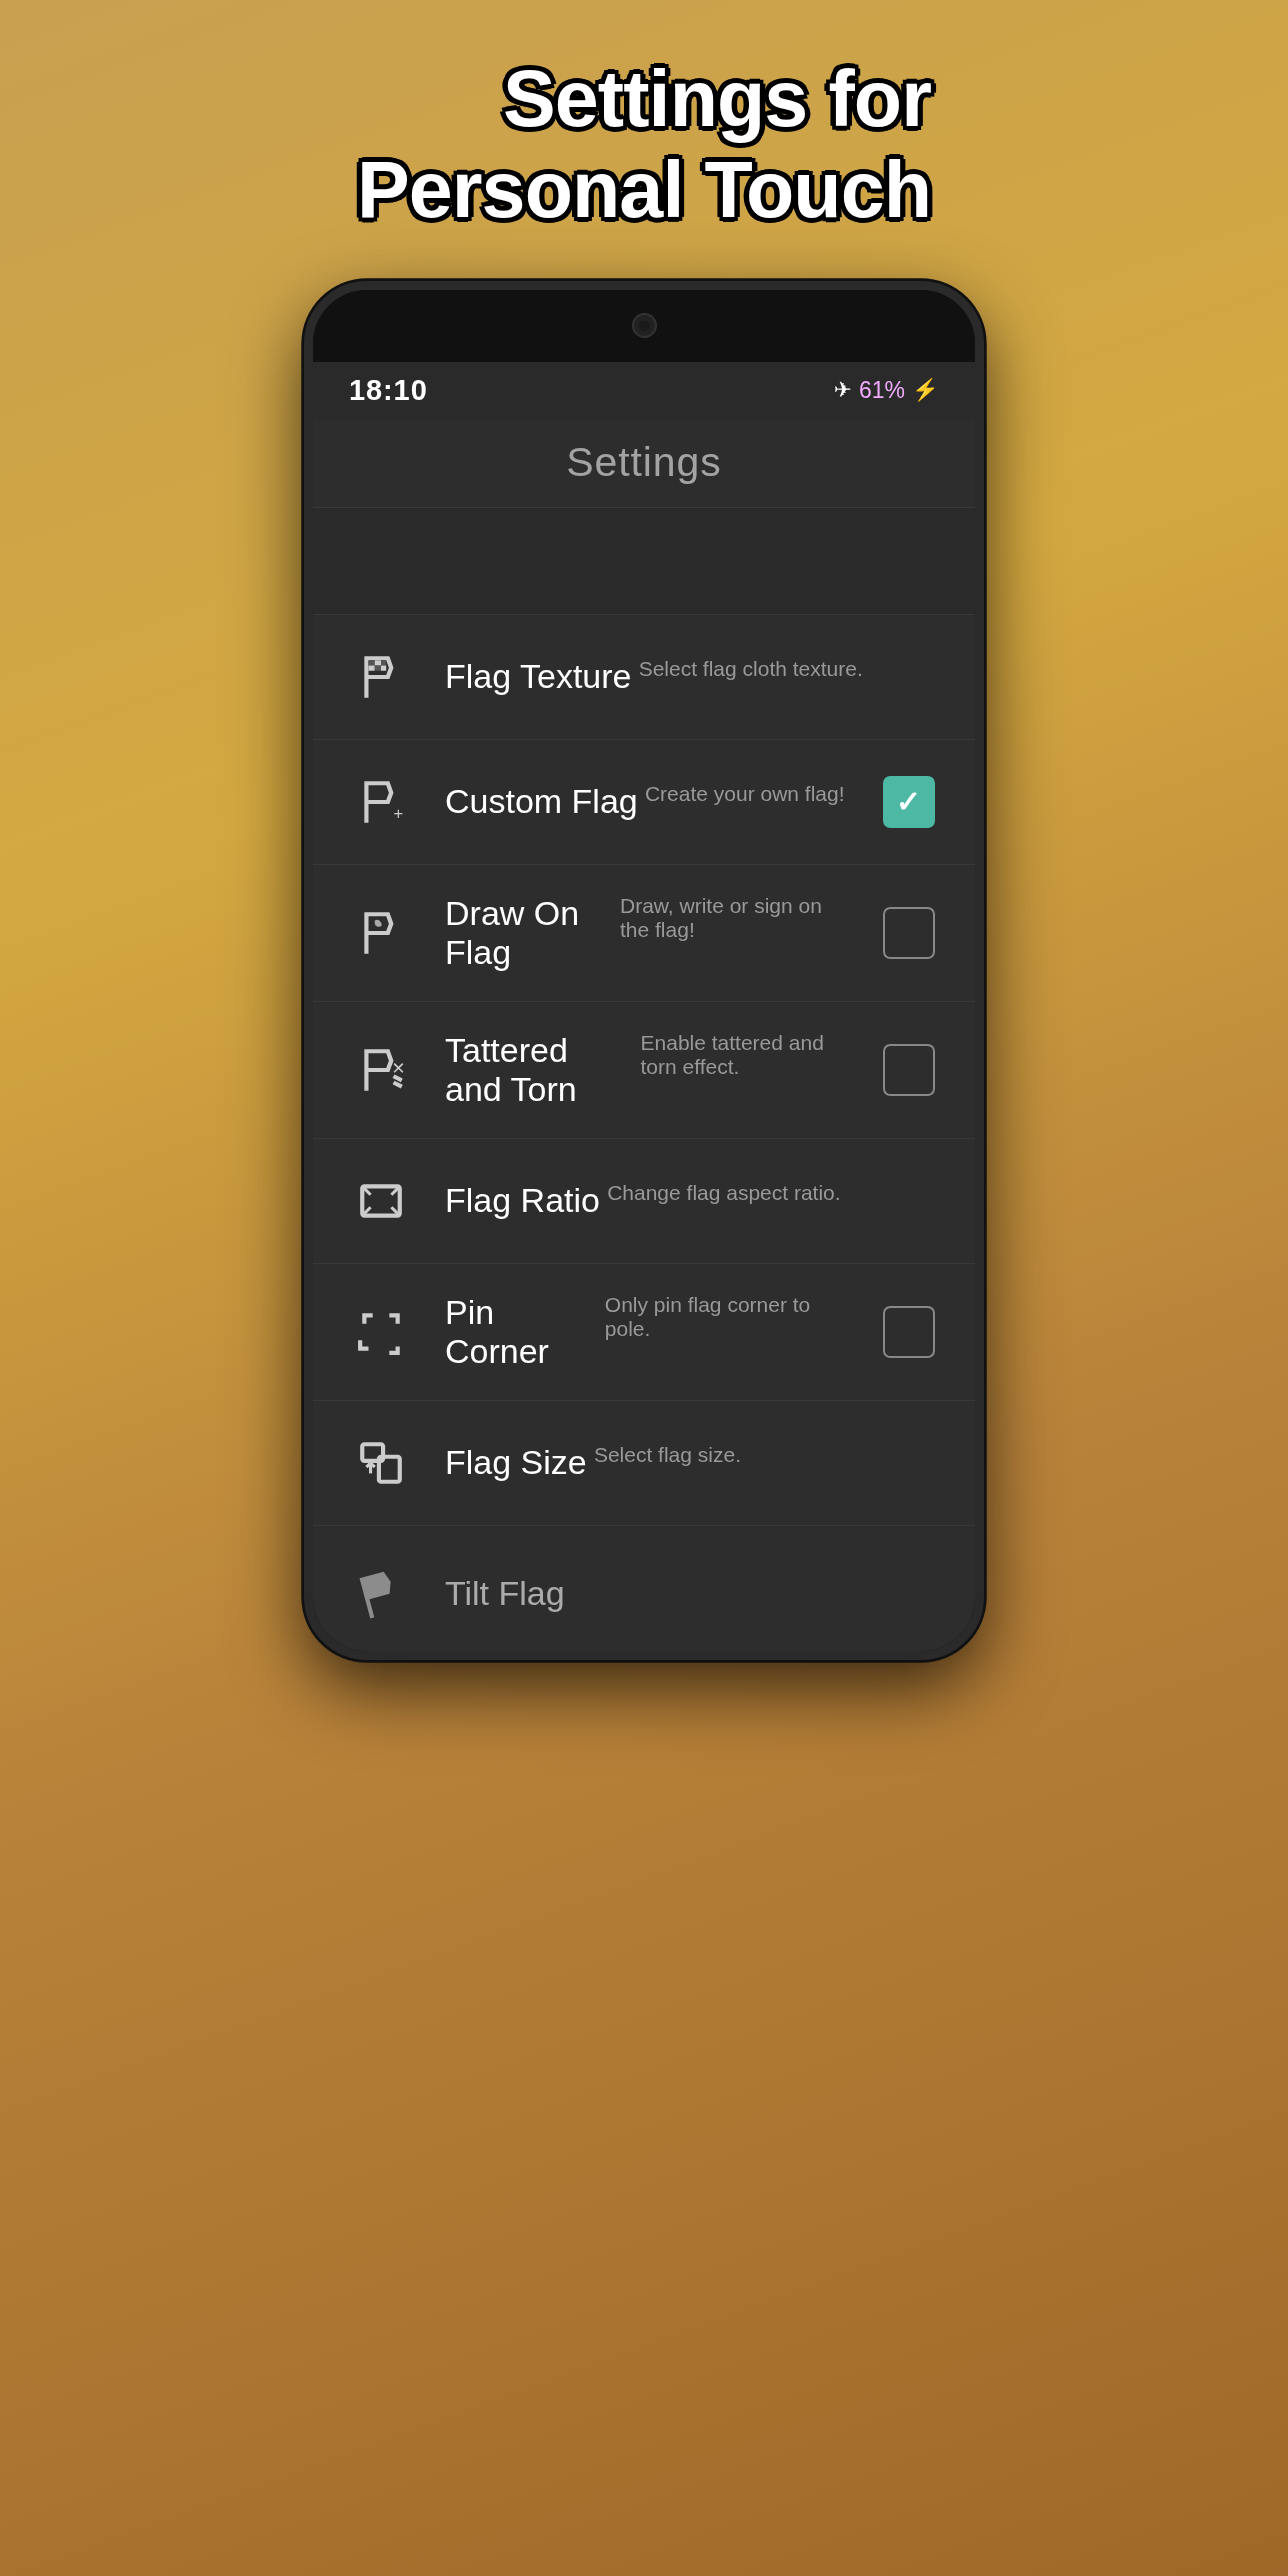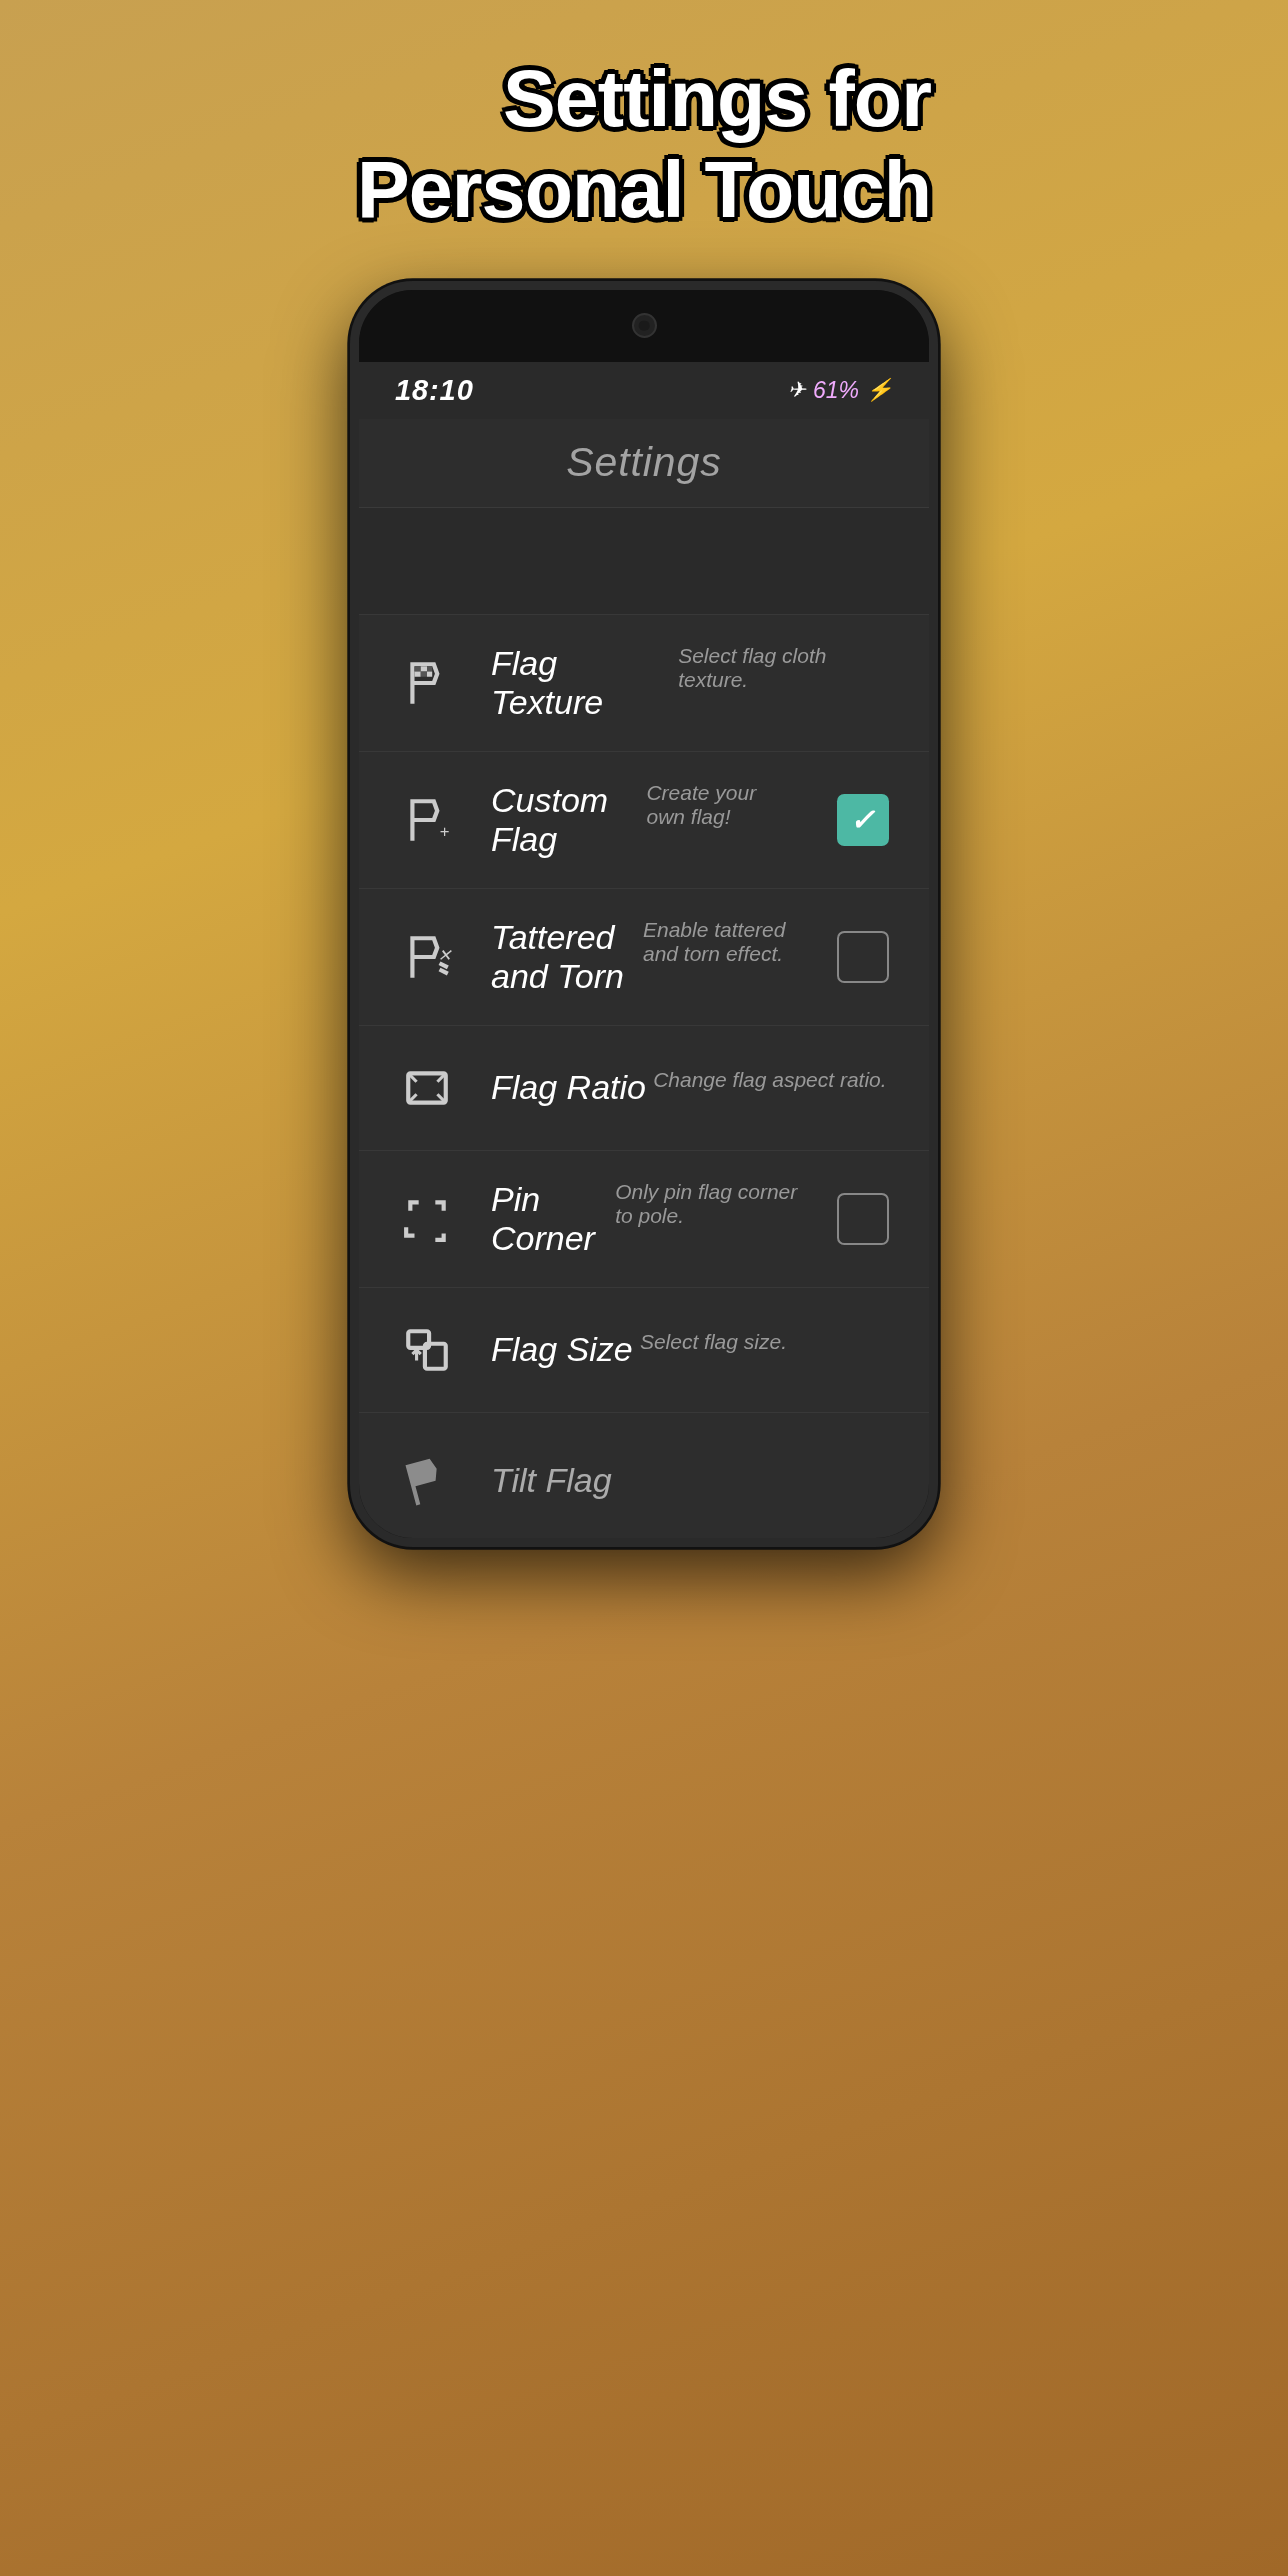--- a/index.html
+++ b/index.html
@@ -30,31 +30,30 @@
         -3.6px  3.6px 0 #000,
          3.6px  3.6px 0 #000,
         -5.4px 0 0 #000,
          5.4px 0 0 #000,
          0 -5.4px 0 #000,
          0  5.4px 0 #000;
       letter-spacing: -0.9px;
     }
 
     .phone-wrapper {
-      width: 588px;
+      width: 680px;
       background: #1a1a1a;
       border-radius: 63px;
       border: 9px solid #2a2a2a;
       box-shadow:
         0 0 0 2.7px #111,
         0 27px 72px rgba(0,0,0,0.7),
         inset 0 0 18px rgba(0,0,0,0.3);
       overflow: hidden;
       position: relative;
-      font-style: italic;
     }
 
     
     .phone-notch {
       background: #111;
       height: 72px;
       display: flex;
       align-items: center;
       justify-content: center;
       position: relative;
@@ -288,20 +287,35 @@
       </div>
       <div class="settings-item-text">
         <span class="settings-item-title">Custom Flag</span>
         <span class="settings-item-subtitle">Create your own flag!</span>
       </div>
       <div class="settings-item-control">
         <div class="checkbox-checked"></div>
       </div>
     </div>
 
+    <div class="settings-item">
+      <div class="settings-item-icon">
+        <svg viewBox="0 0 24 24" xmlns="http://www.w3.org/2000/svg">
+          <path d="M4 2v20h2V13h10l2-5.5L16 2H4zm2 2h8.5l1.3 3.5-1.3 3.5H6V4z"></path>
+          <path d="M9 6 Q11 5 12 7 Q13 9 11 9 Q9 9 9 7z" fill="#aaa"></path>
+        </svg>
+      </div>
+      <div class="settings-item-text">
+        <span class="settings-item-title">Draw On Flag</span>
+        <span class="settings-item-subtitle">Draw, write or sign on the flag!</span>
+      </div>
+      <div class="settings-item-control">
+        <div class="checkbox-unchecked"></div>
+      </div>
+    </div>
 
     <div class="settings-item">
       <div class="settings-item-icon">
         <svg viewBox="0 0 24 24" xmlns="http://www.w3.org/2000/svg">
           <path d="M4 2v20h2V13h10l2-5.5L16 2H4zm2 2h8.5l1.3 3.5-1.3 3.5H6V4z"></path>
           <line x1="18" y1="15" x2="22" y2="17" stroke="#cccccc" stroke-width="2"></line>
           <line x1="18" y1="18" x2="22" y2="20" stroke="#cccccc" stroke-width="2"></line>
           <text x="17" y="14" font-size="8" fill="#cccccc">✕</text>
         </svg>
       </div>

